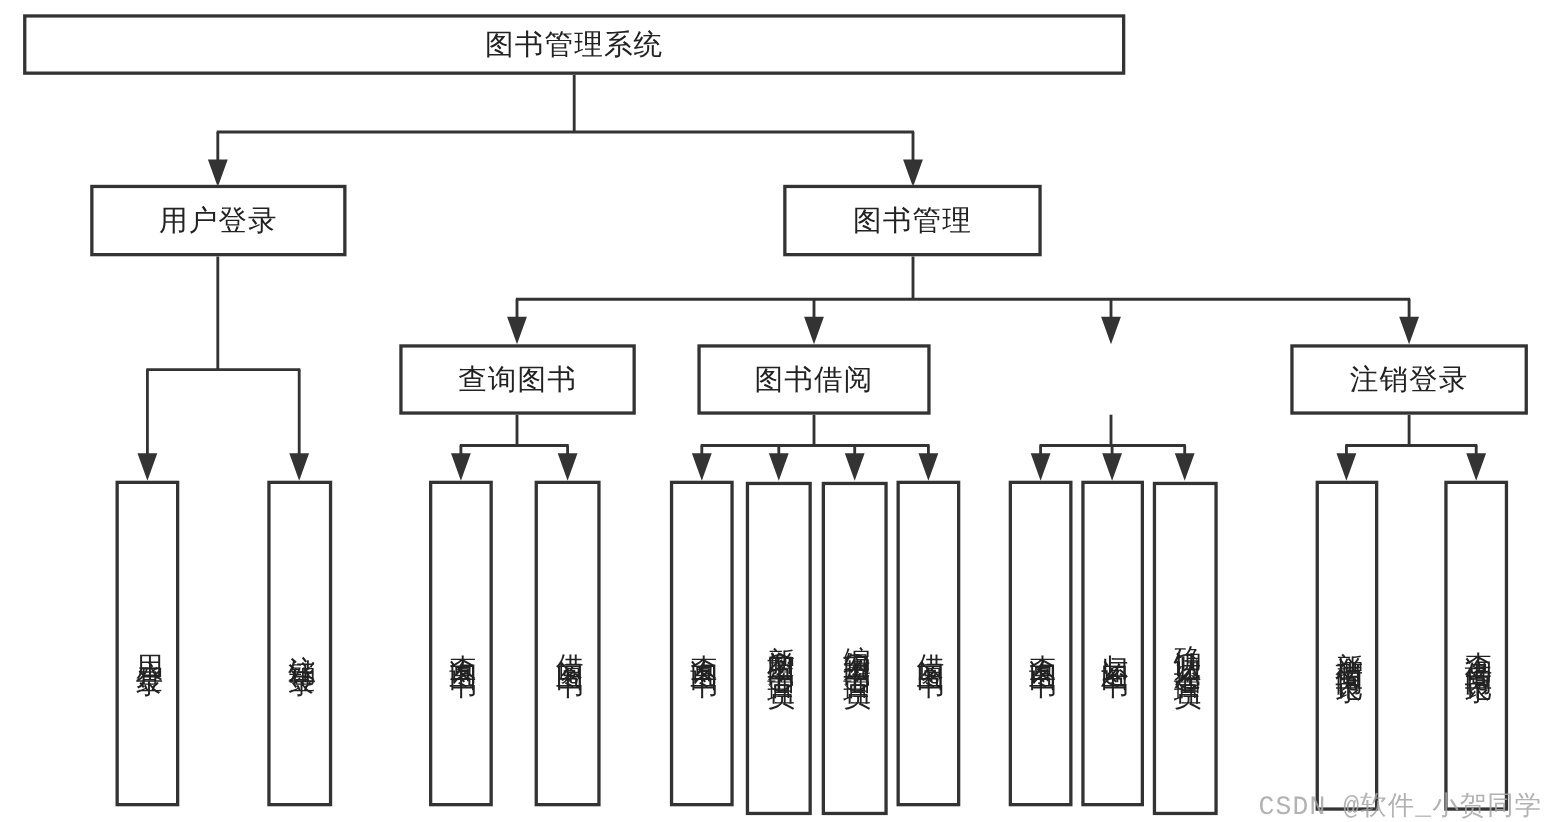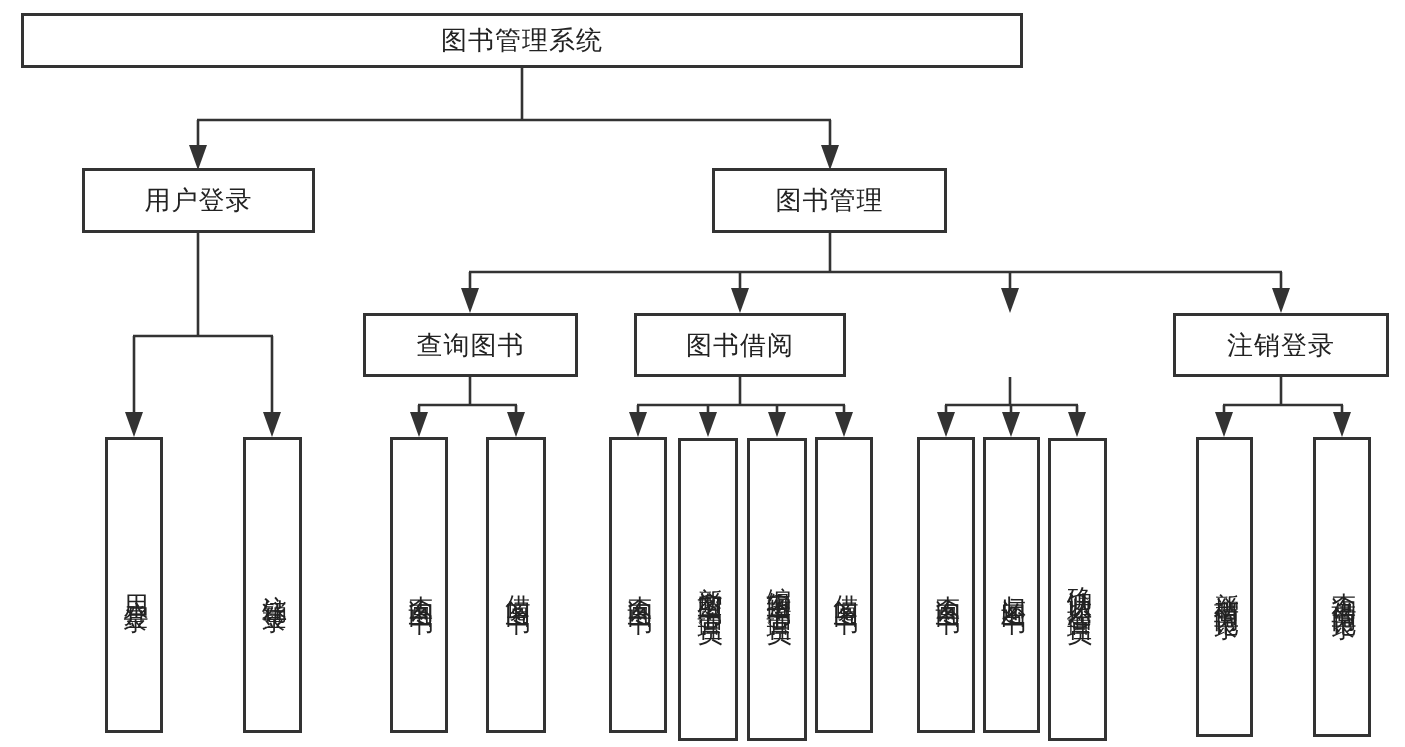--- a/index.html
+++ b/index.html
@@ -190,14 +190,15 @@
     <span class="vtext">确认归还（管理员）</span>
   </div>
 
   <div class="vbox" style="left:1196px; top:437px; width:57px; height:300px;">
     <span class="vtext">新增借阅记录</span>
   </div>
   <div class="vbox" style="left:1313px; top:437px; width:58px; height:300px;">
     <span class="vtext">查询借阅记录</span>
   </div>
 
+  <div class="watermark">CSDN @软件_小贺同学</div>
 
 </div>
 
 </body></html>

